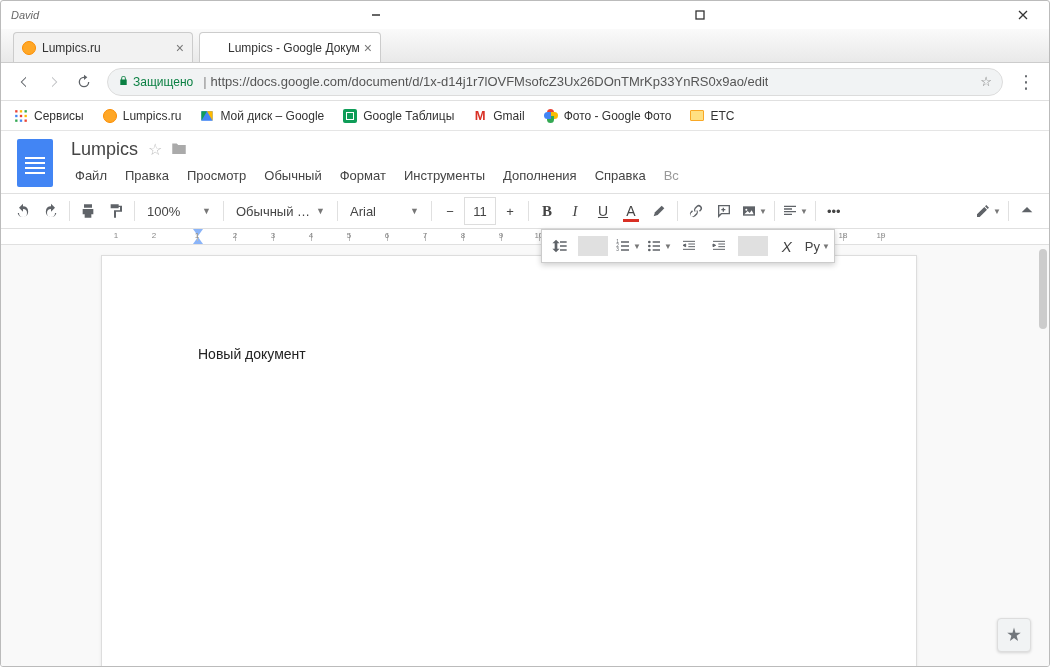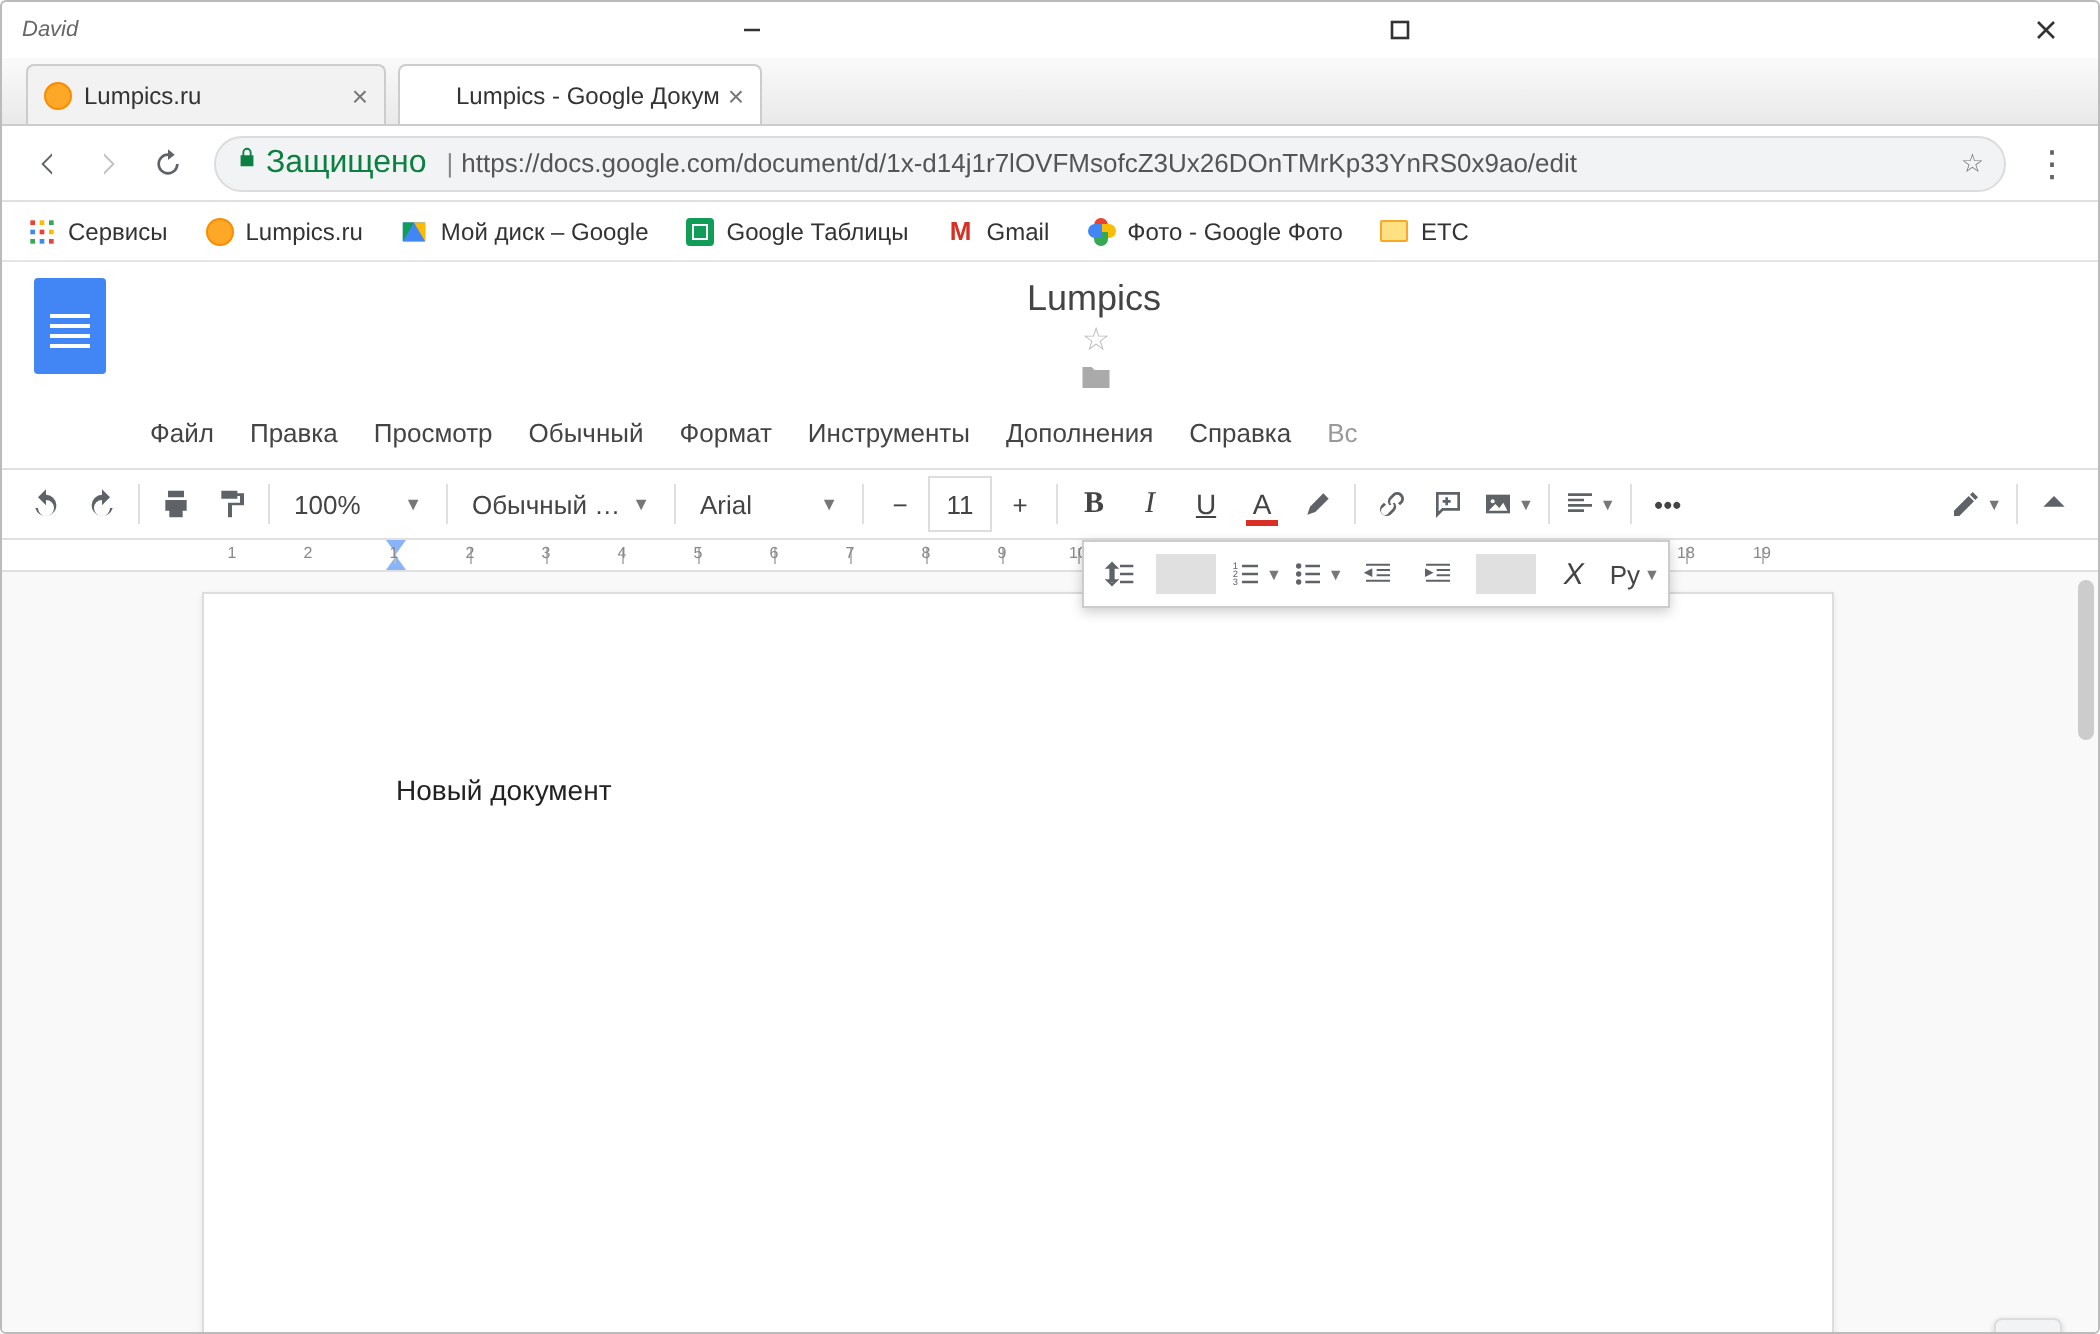--- a/index.html
+++ b/index.html
@@ -17,39 +17,39 @@
   .tab.active { background: #fff; }
   .tab .fav { width: 14px; height: 14px; margin-right: 6px; flex-shrink: 0; }
   .tab .title { flex: 1; white-space: nowrap; overflow: hidden; text-overflow: ellipsis; }
   .tab .close { font-size: 14px; color: #777; margin-left: 4px; }
 
   
   .addrbar { height: 38px; display: flex; align-items: center; padding: 0 8px; border-bottom: 1px solid #e0e0e0; background: #fff; }
   .nav-btn { width: 30px; height: 30px; display: flex; align-items: center; justify-content: center; color: #5f6368; border-radius: 50%; }
   .nav-btn svg { width: 16px; height: 16px; fill: #5f6368; }
   .addr { flex: 1; height: 28px; border: 1px solid #dcdcdc; border-radius: 14px; background: #f1f3f4; display: flex; align-items: center; padding: 0 10px; font-size: 13px; color: #202124; margin: 0 8px; }
-  .addr .lock { color: #0b8043; margin-right: 6px; font-size: 16px; display: flex; align-items: flex-start;}
+  .addr .lock { color: #0b8043; margin-right: 6px; font-size: 12px; display: flex; align-items: flex-start;}
   .addr .lock svg { width:11px; height:11px; fill:#0b8043; margin-right:4px; }
   .addr .sep { color: #888; margin: 0 4px; }
   .addr .url { color: #555; white-space: nowrap; overflow: hidden; }
   .addr .star { margin-left: auto; color: #777; }
   .menu-dots { width: 30px; text-align: center; color: #5f6368; font-size: 18px; }
 
   
   .bookmarks { height: 30px; display: flex; align-items: center; padding: 0 12px; font-size: 12px; color: #333; border-bottom: 1px solid #e5e5e5; background: #fff; }
   .bookmarks .bm { display: flex; align-items: center; margin-right: 18px; }
   .bookmarks .bm .ic { width: 16px; height: 16px; margin-right: 5px; display: inline-flex; align-items:center; justify-content:center; }
   .bookmarks .apps-icon svg { width:14px; height:14px; }
 
   
   .docs-header { padding: 8px 16px 0 16px; display: flex; align-items: flex-start; }
   .docs-logo { width: 36px; height: 48px; background: #4285f4; border-radius: 2px; margin-right: 18px; display:flex; align-items:center; justify-content:center; }
   .docs-logo::after { content:''; width:20px; height:2px; background:#fff; box-shadow: 0 5px 0 #fff, 0 10px 0 #fff, 0 -5px 0 #fff; }
   .docs-title-area { flex: 1; }
-  .doc-title-row { display: flex; align-items: center; flex-direction: column; }
+  .doc-title-row { display: flex; align-items: center; }
   .doc-title { font-size: 18px; color: #444; margin-right: 10px; }
   .doc-star, .doc-folder { color: #bbb; margin-right: 8px; font-size: 16px; }
   .menubar { display: flex; margin-top: 4px; font-size: 13px; color: #444; }
   .menubar .mi { margin-right: 10px; padding: 4px 4px; }
   .menubar .mi.trunc { color:#999; }
   .docs-actions { display: flex; align-items: center; }
   .comments-btn { width: 36px; height: 32px; border: 1px solid #ddd; border-radius: 3px; display: flex; align-items: center; justify-content: center; margin-right: 12px; }
   .share-btn { height: 34px; background: #1a73e8; color: #fff; border: none; border-radius: 3px; padding: 0 14px; font-size: 13px; font-weight: bold; display: flex; align-items: center; letter-spacing: 0.3px; }
   .share-btn svg { width:14px; height:14px; fill:#fff; margin-right:8px; }
   .avatar { width: 32px; height: 32px; border-radius: 50%; background: #3f51b5; color: #fff; display: flex; align-items: center; justify-content: center; margin-left: 18px; font-size: 15px; }

